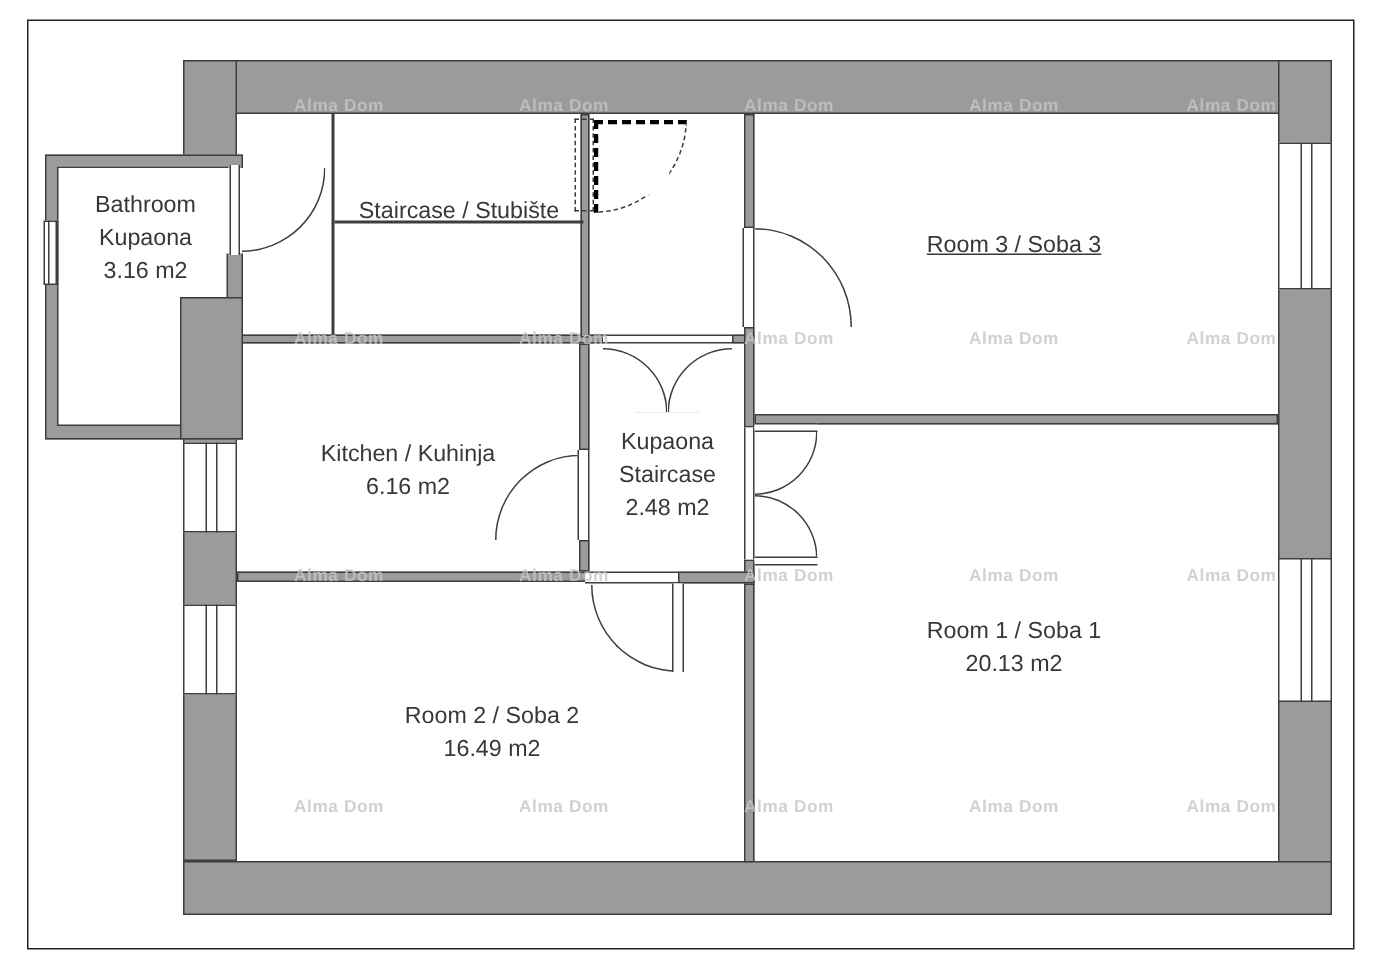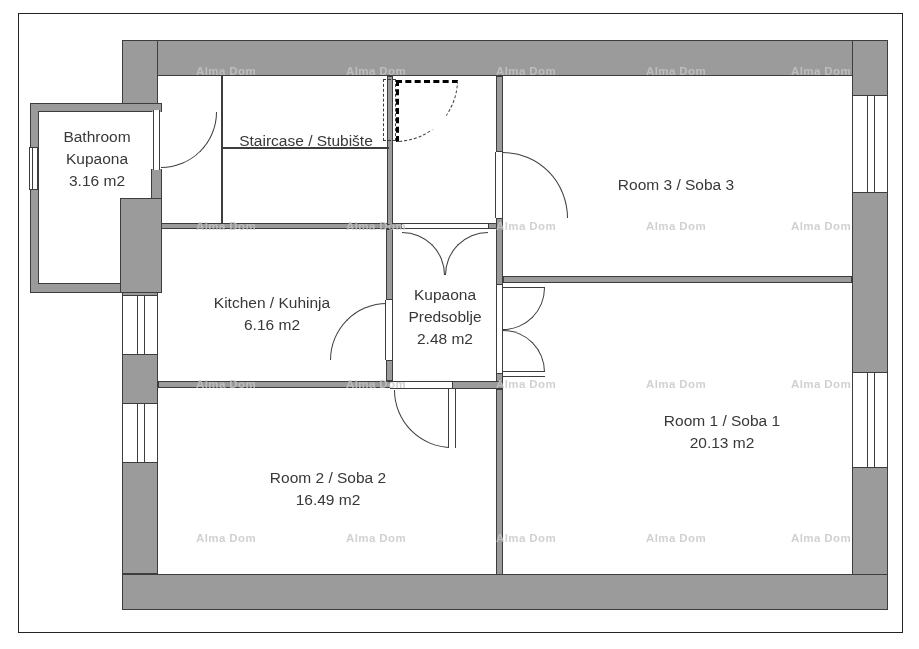--- a/index.html
+++ b/index.html
@@ -105,33 +105,33 @@
   <div class="arc br dash" style="left:396px;top:80px;width:62px;height:62px;"></div>
 
   <div class="label" style="left:97px;top:126px;">
     <div>Bathroom</div>
     <div>Kupaona</div>
     <div>3.16 m2</div>
   </div>
   <div class="label" style="left:306px;top:130px;">
     <div>Staircase / Stubište</div>
   </div>
-  <div class="label" style="left:676px;top:174px;">
+  <div class="label" style="left:676px;top:153px;text-decoration:underline;">
     <div>Room 3 / Soba 3</div>
   </div>
   <div class="label" style="left:272px;top:292px;">
     <div>Kitchen / Kuhinja</div>
     <div>6.16 m2</div>
   </div>
   <div class="label" style="left:445px;top:284px;">
     <div>Kupaona</div>
-    <div>Predsoblje</div>
+    <div>Staircase</div>
     <div>2.48 m2</div>
   </div>
-  <div class="label" style="left:676px;top:410px;margin-left:46px;">
+  <div class="label" style="left:676px;top:410px;">
     <div>Room 1 / Soba 1</div>
     <div>20.13 m2</div>
   </div>
   <div class="label" style="left:328px;top:467px;">
     <div>Room 2 / Soba 2</div>
     <div>16.49 m2</div>
   </div>
 
   <div class="wm" style="left:226px;top:71px;">Alma Dom</div>
   <div class="wm" style="left:376px;top:71px;">Alma Dom</div>

